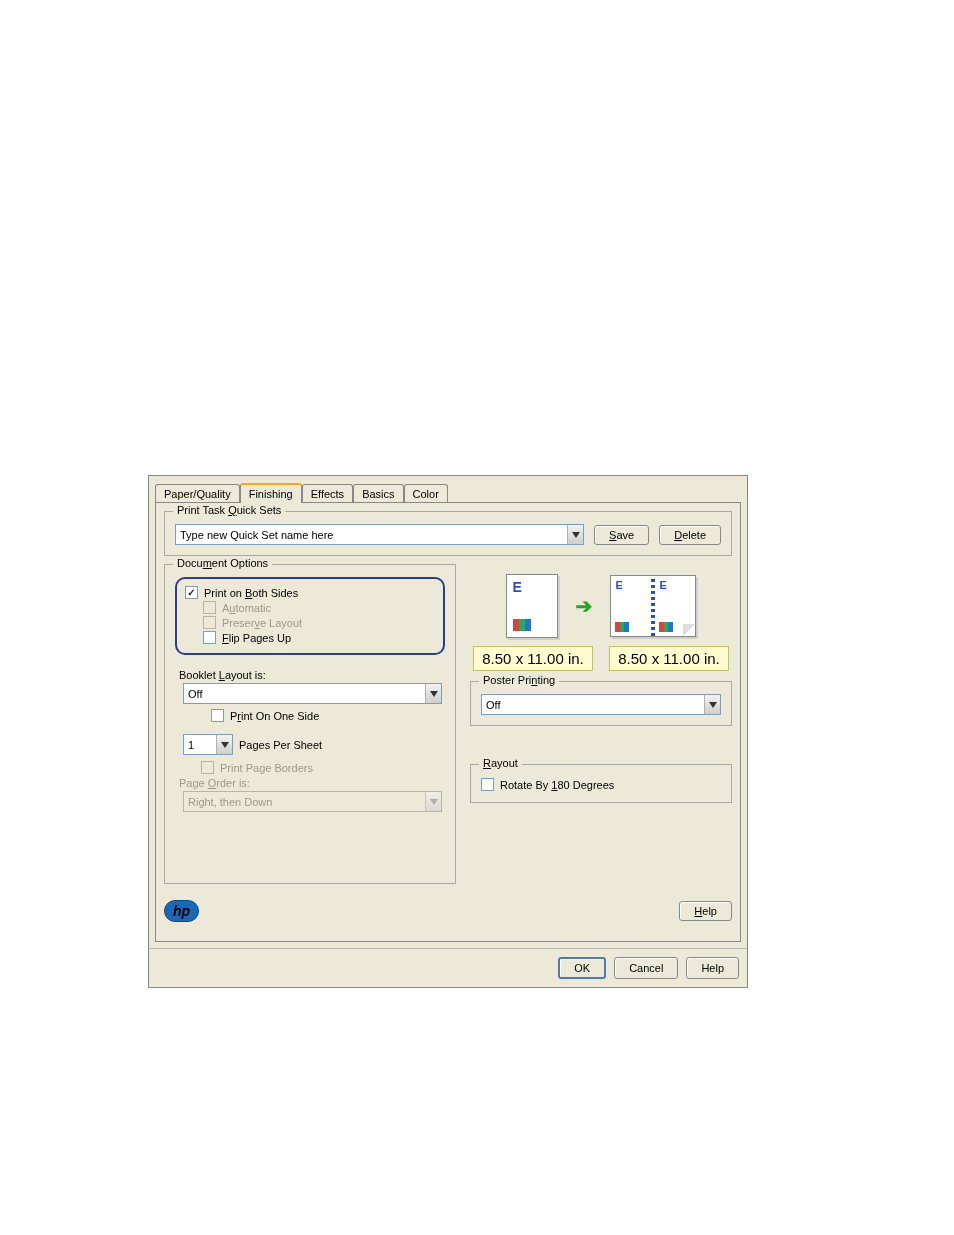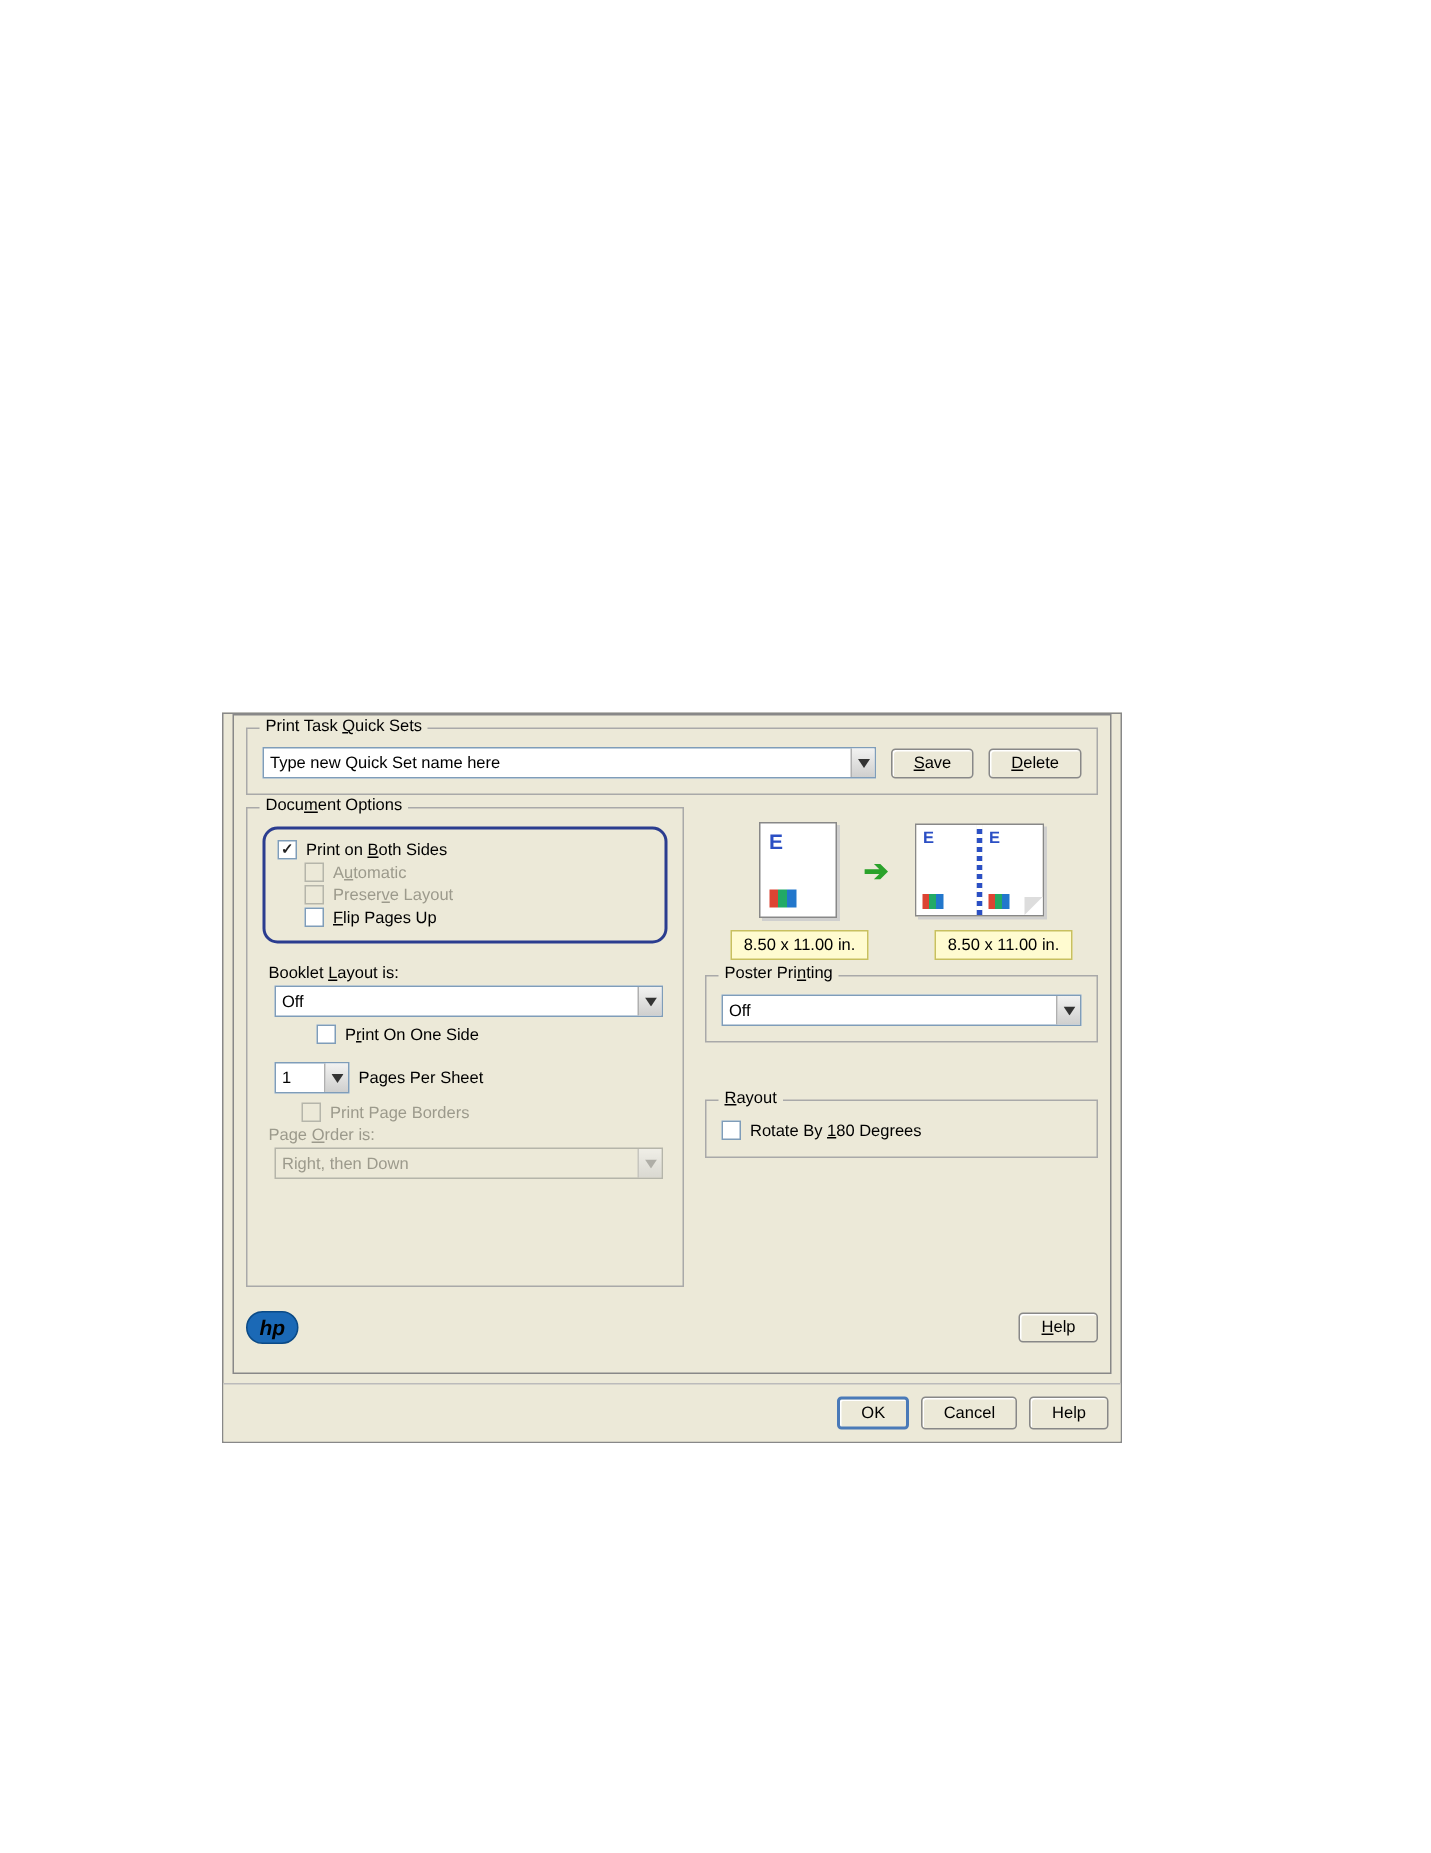--- a/index.html
+++ b/index.html
@@ -130,40 +130,47 @@
   }
   .booklet .pg { flex:1; background: #fff; position: relative; }
   .booklet .pg::before { content:"E"; position:absolute; top:3px; left:4px; color:#2b4fc4; font-weight:bold; font-size:11px;}
   .booklet .pg::after { content:""; position:absolute; left:4px; bottom:4px; width:14px; height:10px;
      background: linear-gradient(90deg,#d43 0 33%,#2a6 33% 66%,#27c 66% 100%);}
   .booklet .spine { width:4px; background: repeating-linear-gradient(0deg,#2b4fc4 0 3px,#fff 3px 6px);}
   .booklet .fold { position:absolute; right:0; bottom:0; width:0; height:0;
      border-left:12px solid #ddd; border-bottom:12px solid #fff;}
   .dim-row { display:flex; justify-content: space-around; gap: 10px; margin-bottom: 10px;}
   .dim {
-    background: #fffbd0; border: 1px solid #c8c060; padding: 3px 8px; font-size: 11px;
+    background: #fffbd0; border: 1px solid #c8c060; padding: 3px 8px; font-size: 15px;
   }
   .bottom-bar {
     display: flex; justify-content: flex-end; gap: 8px;
     padding: 8px; background: #ece9d8;
     border-top: 1px solid #bbb;
   }
   .hp-row { display: flex; align-items: center; justify-content: space-between; padding-top: 8px;}
   .hp-logo {
     background: #1b69b6; color: #000000; font-style: italic;
     border-radius: 16px; padding: 2px 8px; font-weight: bold; font-size: 14px;
     border: 1px solid #0b4a86;
   }
   u.hot { text-decoration: underline; }
 </style>
 </head>
 <body>
 
 <div class="dialog">
 
+  <div class="tabs">
+    <div class="tab">Paper/Quality</div>
+    <div class="tab active">Finishing</div>
+    <div class="tab">Effects</div>
+    <div class="tab">Basics</div>
+    <div class="tab">Color</div>
+  </div>
 
   <div class="panel">
 
     <div class="group">
       <div class="group-title"><span>Print Task </span><u class="hot">Q</u><span>uick Sets</span></div>
       <div class="qs-row">
         <div class="combo" style="flex:1;">
           <span>Type new Quick Set name here</span>
           <span class="combo-arrow">
             <svg viewBox="0 0 8 6">

